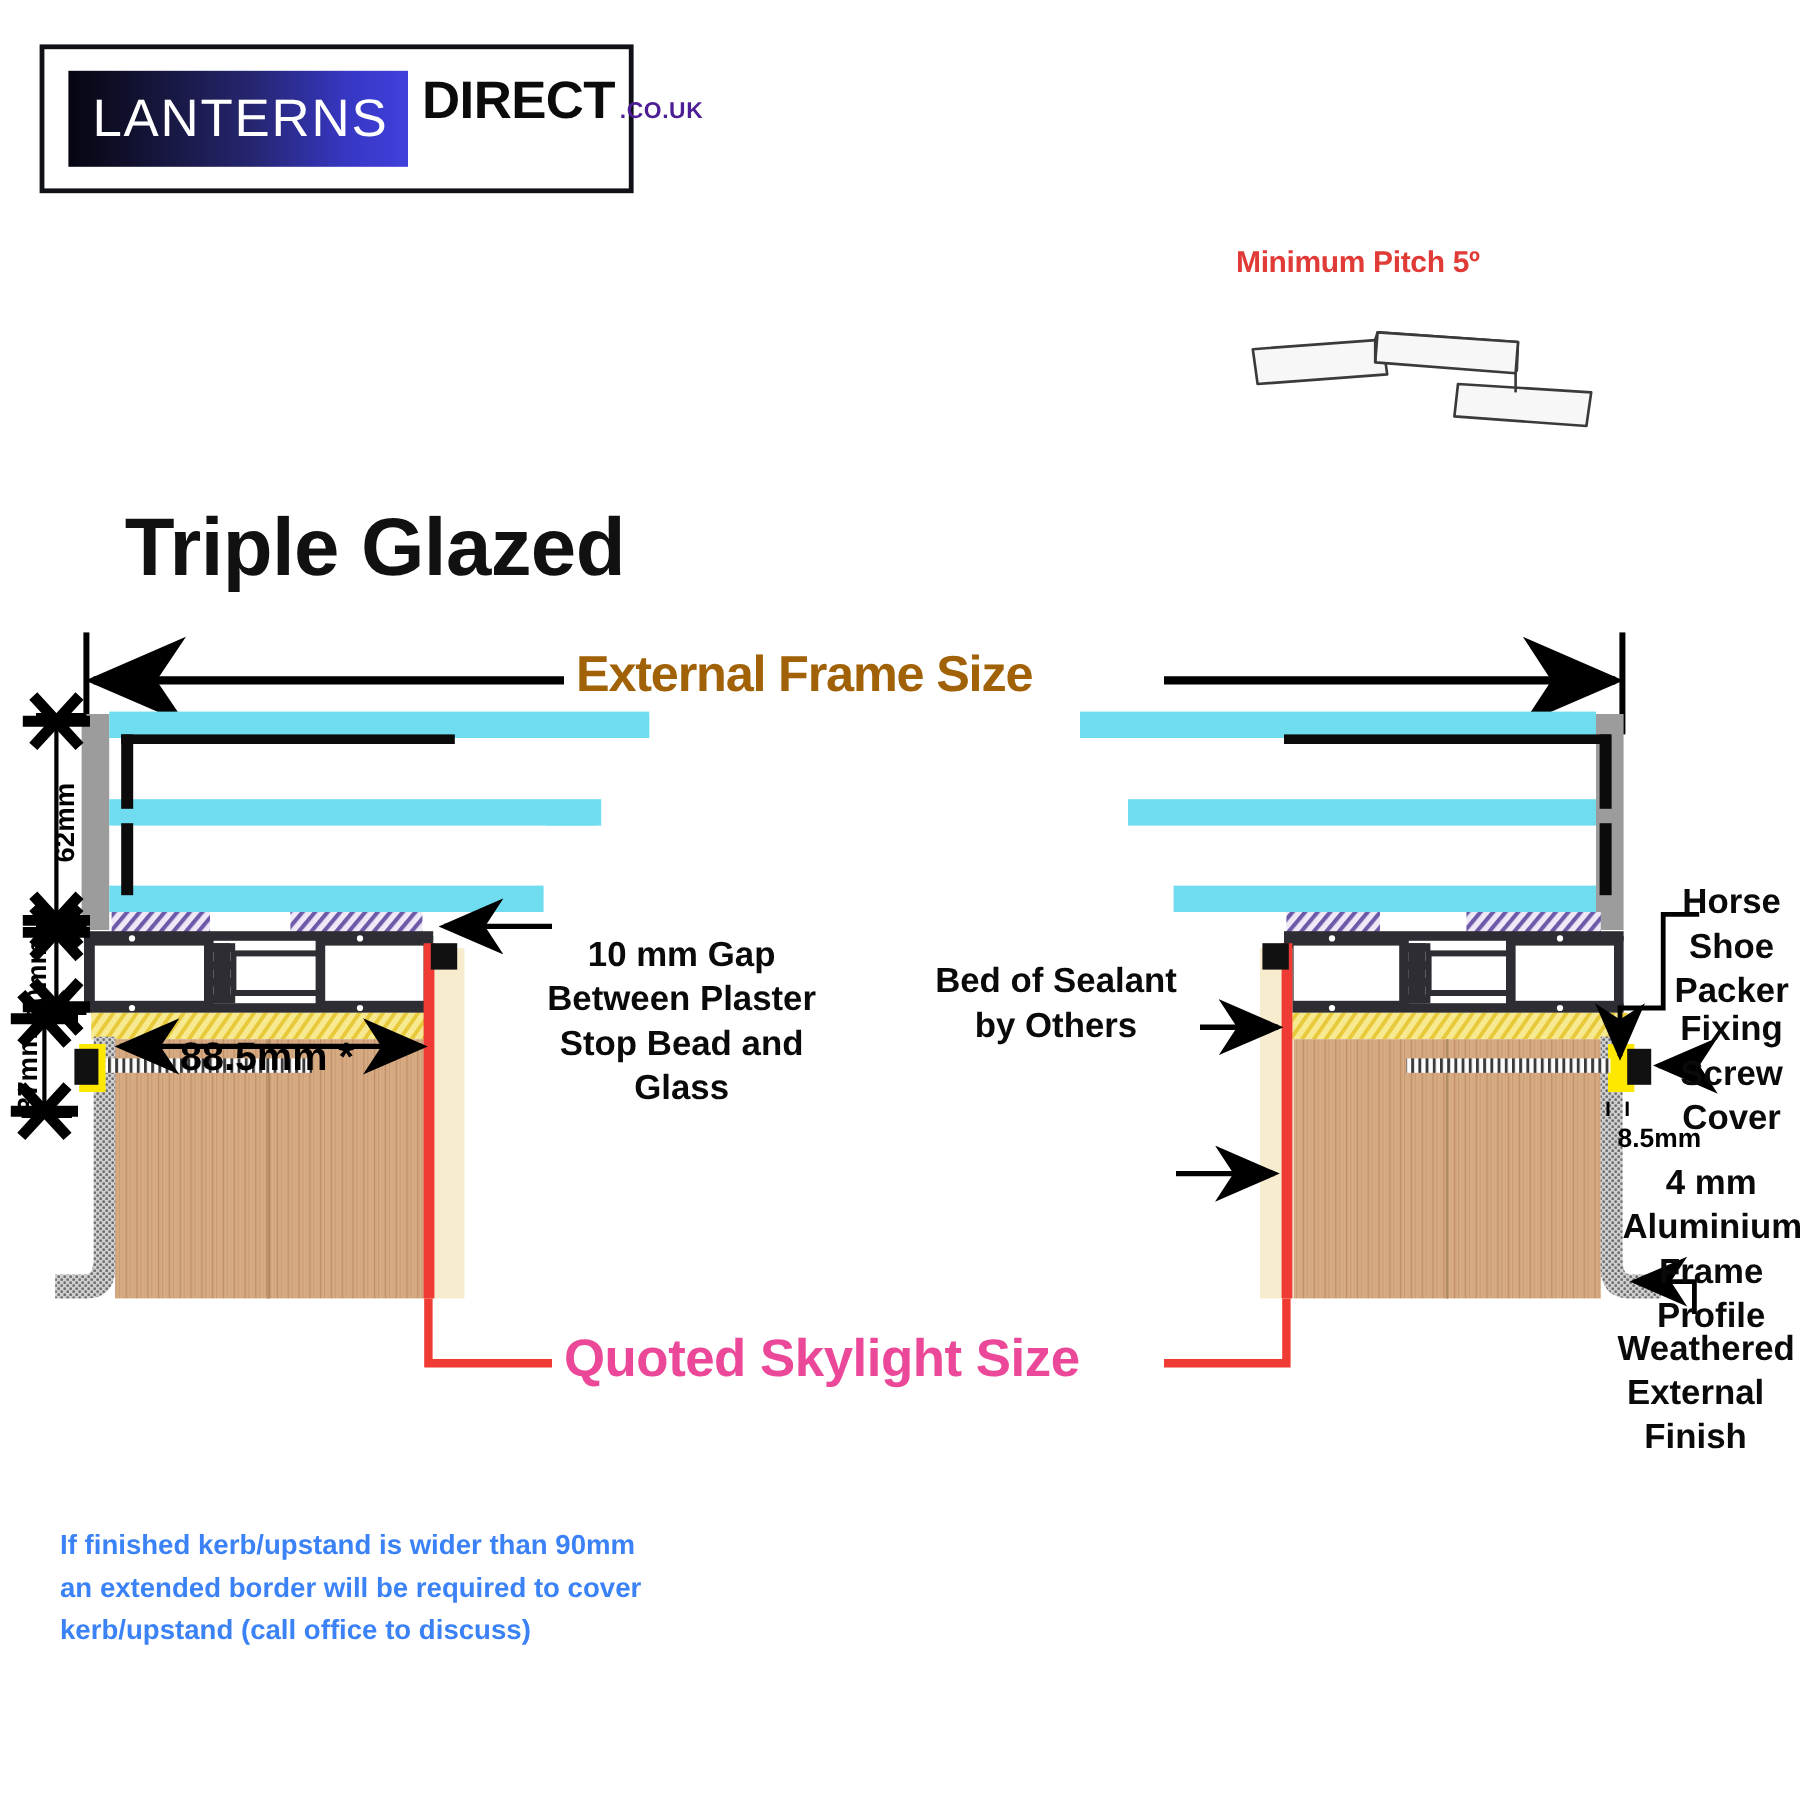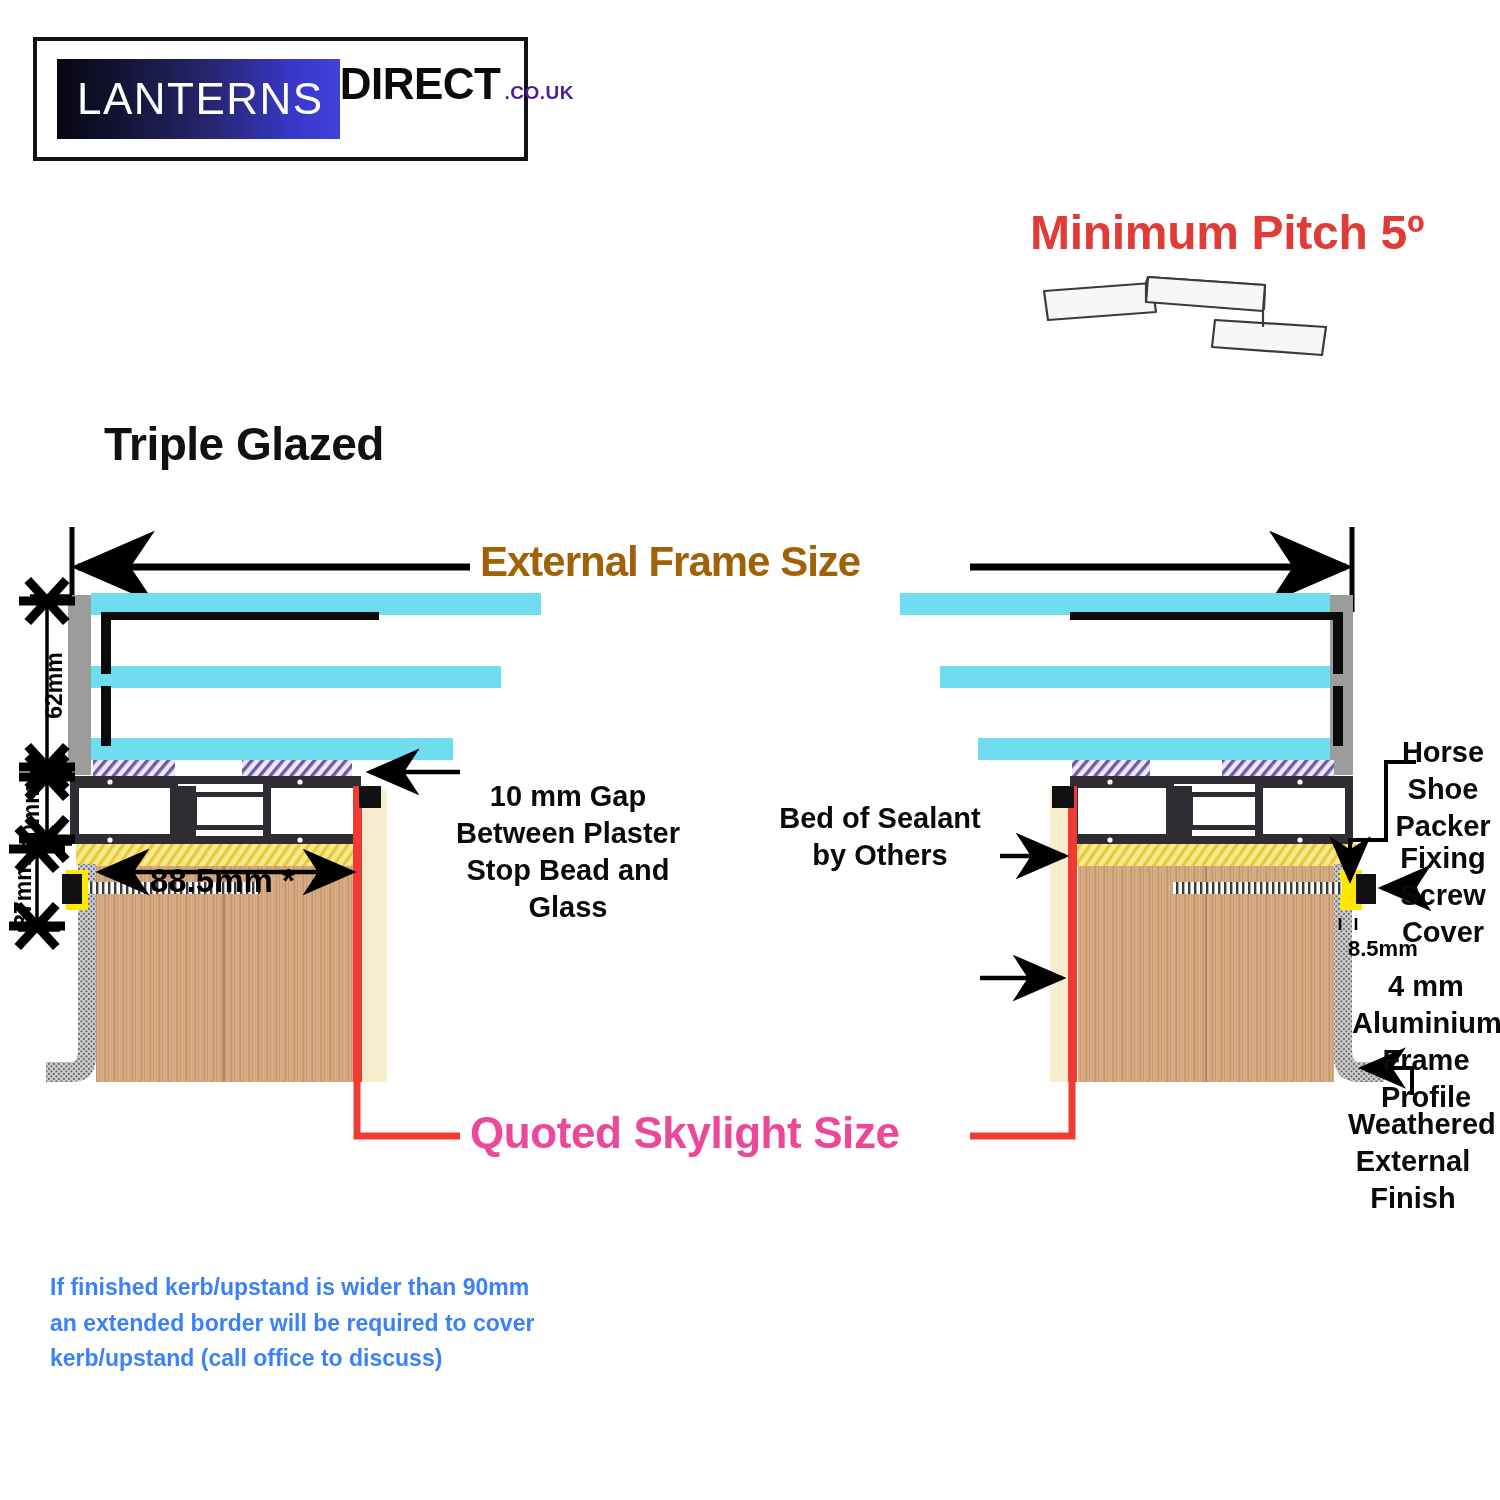--- a/index.html
+++ b/index.html
@@ -20,36 +20,36 @@
   }
   .logo-inner { display: flex; align-items: stretch; height: 80px; margin-left: 20px; }
   .logo-grad {
     background: linear-gradient(90deg, #060611 0%, #131334 22%, #262672 55%, #3737c4 82%, #4040dd 100%);
     display: flex; align-items: center; padding: 0 16px 0 20px;
   }
   .logo-grad span {
     color: #fff; font-size: 44px; font-weight: 400; letter-spacing: 1.5px;
     font-family: "Liberation Sans", sans-serif;
   }
-  .logo-right { display: flex; align-items: baseline; padding-left: 0; }
+  .logo-right { display: flex; align-items: baseline; padding-left: 12px; }
   .logo-right .dir { color: #0b0b0b; font-size: 44px; font-weight: 800; letter-spacing: -0.5px; }
   .logo-right .couk { color: #4c1d95; font-size: 19px; font-weight: 700; letter-spacing: 0.5px; margin-left: 4px; }
 
   
   .pitch-title {
     position: absolute; left: 1030px; top: 205px;
-    font-size: 48px; font-weight: 700; color: #e03b36;
+    font-size: 25px; font-weight: 700; color: #e03b36;
     letter-spacing: -0.3px; white-space: nowrap;
   }
   .pitch-svg { position: absolute; left: 1040px; top: 275px; }
 
   
   .tg-title {
     position: absolute; left: 104px; top: 417px;
-    font-size: 46px; font-weight: 700; color: #111; letter-spacing: -0.5px;
+    font-size: 68px; font-weight: 700; color: #111; letter-spacing: -0.5px;
   }
 
   
   .draw { position: absolute; left: 0; top: 0; }
 
   .efs-label {
     position: absolute; left: 480px; top: 538px;
     font-size: 42px; font-weight: 800; color: #a16207;
     font-family: "Liberation Sans", sans-serif;
     letter-spacing: -1px; white-space: nowrap;

